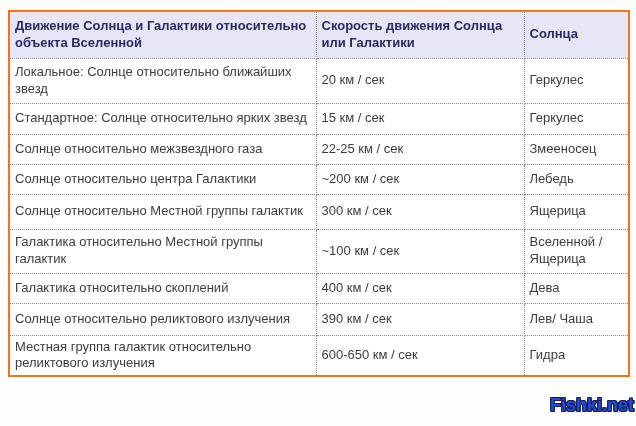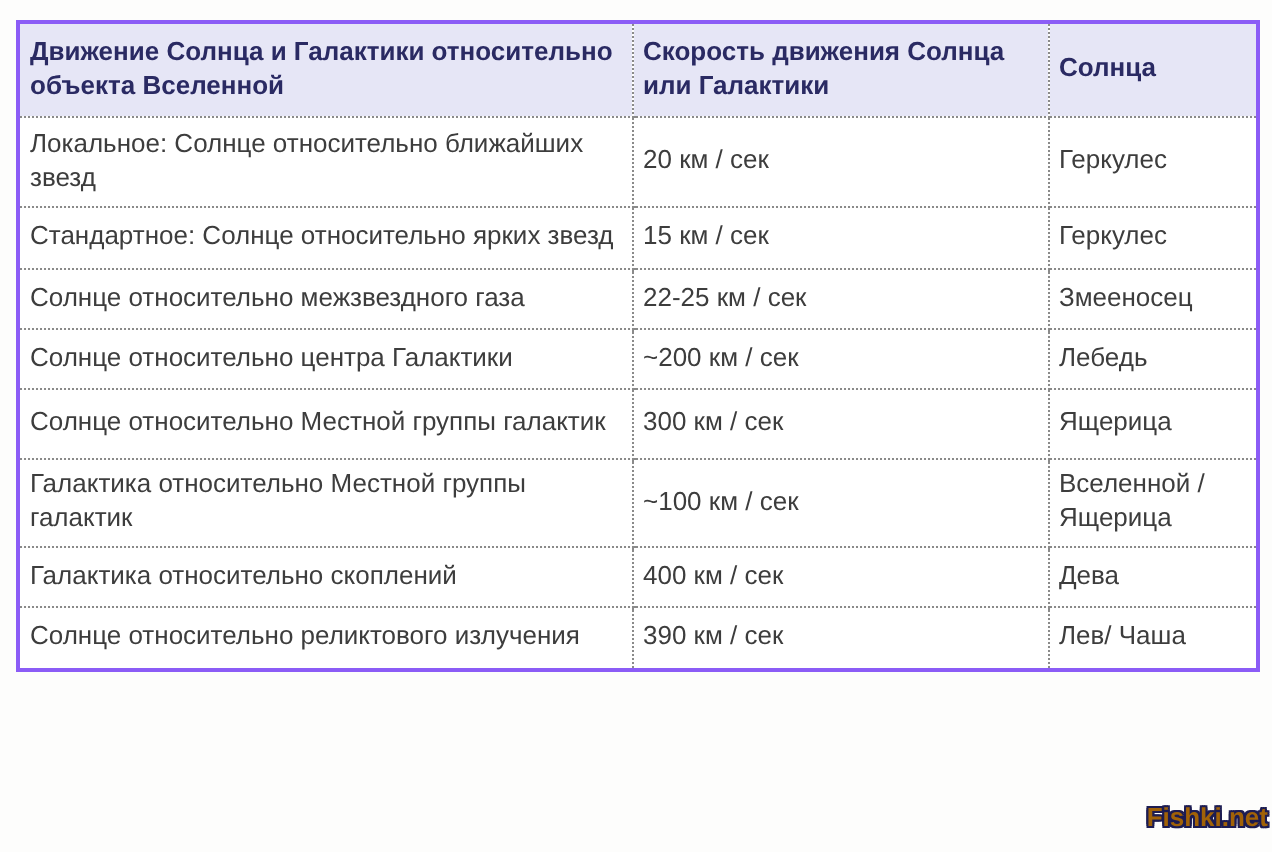--- a/index.html
+++ b/index.html
@@ -11,21 +11,21 @@
   }
   .page {
     position: relative;
     width: 636px; height: 426px;
   }
   table.data-table {
     position: absolute;
     left: 8px; top: 10px;
     width: 620px;
     border-collapse: collapse;
-    border: 2px solid #8b5cf6;
+    border: 2px solid #f97316;
     table-layout: fixed;
   }
   col.c-movement { width: 307px; }
   col.c-speed    { width: 208px; }
   col.c-apex     { width: 105px; }
 
   th, td {
     border: 1px dotted #8a8a8a;
     vertical-align: middle;
     text-align: left;
@@ -52,24 +52,24 @@
   tbody tr:nth-child(5) { height: 35px; }
   tbody tr:nth-child(6) { height: 44px; margin-left: 34px; }
   tbody tr:nth-child(7) { height: 30px; }
   tbody tr:nth-child(8) { height: 32px; }
   tbody tr:nth-child(9) { height: 30px; }
   tbody tr:nth-child(10){ height: 48px; }
 
   .watermark {
     position: absolute;
     right: 2px; bottom: 10px;
-    font-size: 13px;
+    font-size: 18px;
     font-weight: bold;
     letter-spacing: 0px;
-    color: #a16207;
+    color: #1d4ed8;
     text-shadow:
       -1px -1px 0 #1c1c52, 1px -1px 0 #1c1c52,
       -1px  1px 0 #1c1c52, 1px  1px 0 #1c1c52,
        0   -1px 0 #1c1c52, 0    1px 0 #1c1c52,
       -1px  0   0 #1c1c52, 1px  0   0 #1c1c52;
   }
 </style>
 </head>
 <body>
 
@@ -122,18 +122,23 @@
       <tr>
         <td>Галактика относительно скоплений</td>
         <td>400 км / сек</td>
         <td>Дева</td>
       </tr>
       <tr>
         <td>Солнце относительно реликтового излучения</td>
         <td>390 км / сек</td>
         <td>Лев/ Чаша</td>
       </tr>
+      <tr>
+        <td>Местная группа галактик относительно реликтового излучения</td>
+        <td>600-650 км / сек</td>
+        <td>Гидра</td>
+      </tr>
     </tbody>
   </table>
 
   <div class="watermark">Fishki.net</div>
 
 </div>
 
 </body></html>

